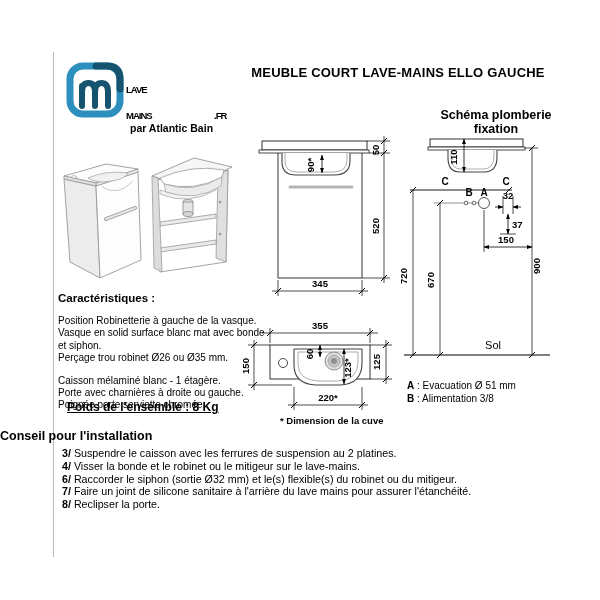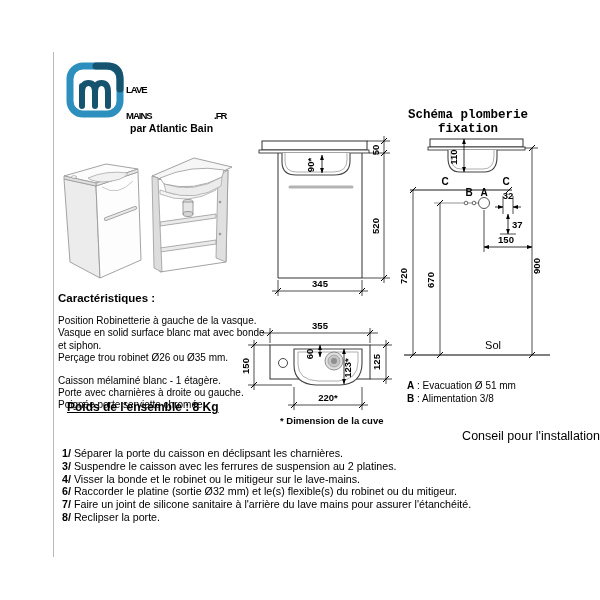--- a/index.html
+++ b/index.html
@@ -8,21 +8,21 @@
   .abs{position:absolute;}
   .page-edge{width:1px;background:#b9b9b9;}
   .doc-title{font-weight:bold;font-size:13px;letter-spacing:.2px;text-align:center;}
   .schema-heading{font-weight:bold;font-size:12.5px;line-height:14px;text-align:center;white-space:pre-line;}
   .char-title{font-weight:bold;font-size:11.5px;margin-bottom:11px;}
   .char-block{font-size:10px;line-height:12.4px;white-space:pre-line;}
   .char-gap{height:10px;}
   .weight{font-weight:bold;font-size:12px;}
   .legend{font-size:10px;line-height:12.6px;}
   .legend b{font-weight:bold;}
-  .install-title{font-weight:normal;font-size:12.5px;text-align:right;}
+  .install-title{font-weight:bold;font-size:12.5px;text-align:left;}
   .steps{font-size:10.7px;line-height:12.8px;}
   .steps .step b{font-weight:bold;}
   svg text{font-family:"Liberation Sans",sans-serif;fill:#000;font-size:9.5px;font-weight:bold;}
   svg .sol{font-weight:normal;font-size:11px;}
   svg .abc{font-size:10px;}
   svg .note{font-size:9.5px;}
   svg .lg-word{font-weight:bold;letter-spacing:-1px;}
   svg .lg-tag{font-size:10.5px;font-weight:bold;letter-spacing:0;}
 </style>
 </head>
@@ -37,22 +37,23 @@
       <rect x="8" y="10" width="50" height="48" rx="13" fill="none" stroke="#2d8fbd" stroke-width="7"></rect>
       <path d="M34,10 H45 Q58,10 58,23 V33" fill="none" stroke="#16536e" stroke-width="7" stroke-linecap="round"></path>
       <path d="M20,50 L20,30 M20,36 Q20,27 26.5,27 Q33,27 33,36 L33,50 M33,36 Q33,27 39.5,27 Q46,27 46,36 L46,50" fill="none" stroke="#16536e" stroke-width="6" stroke-linecap="round" stroke-linejoin="round"></path>
     </g>
     <text class="lg-word" x="64" y="37" font-size="29" fill="#16536e">LAVE</text>
     <text class="lg-word" x="64" y="63" font-size="29" fill="#16536e">MAINS</text>
     <text class="lg-word" x="152" y="63" font-size="15" fill="#16536e">.FR</text>
     <text class="lg-tag" x="68" y="76" fill="#2d8fbd">par Atlantic Bain</text>
   </svg>
 
-
-  <div class="abs schema-heading" style="left:392px;top:108px;width:152px;font-family:Liberation Mono, monospace;">Schéma plomberie
+  <div class="abs doc-title" style="left:228px;top:65px;width:340px;">MEUBLE COURT LAVE-MAINS ELLO GAUCHE</div>
+
+  <div class="abs schema-heading" style="left:420px;top:108px;width:152px;">Schéma plomberie
 fixation</div>
 
   <svg class="abs" style="left:56px;top:148px;" width="182" height="146" viewBox="0 0 182 146">
     <g transform="translate(2,8)">
       <polygon points="6,23 38,30 42,122 12,106" fill="#ececec" stroke="#999" stroke-width="0.9"></polygon>
       <polygon points="38,30 80,16 83,104 42,122" fill="#fdfdfd" stroke="#999" stroke-width="0.9"></polygon>
       <polygon points="6,20 48,8 80,13 38,27" fill="#fcfcfc" stroke="#999" stroke-width="0.9"></polygon>
       <polygon points="38,27 80,13 80,16 38,30" fill="#e9e9e9" stroke="#999" stroke-width="0.8"></polygon>
       <polygon points="6,20 38,27 38,30 6,23" fill="#e0e0e0" stroke="#999" stroke-width="0.8"></polygon>
       <path d="M30,22 Q48,14 70,17 Q66,25 44,26 Q33,25 30,22" fill="#f1f1f1" stroke="#aaa" stroke-width="0.8"></path>
@@ -229,21 +230,20 @@
   </div>
   <div class="abs weight" style="left:67px;top:400px;text-decoration:underline;">Poids de l'ensemble : 8 Kg</div>
 
   <div class="abs legend" style="left:407px;top:380px;width:165px;">
     <div><b>A</b> <span>: Evacuation Ø 51 mm</span></div>
     <div><b>B</b> <span>: Alimentation 3/8</span></div>
   </div>
 
   <div class="abs install-title" style="left:0;top:429px;width:600px;">Conseil pour l'installation</div>
   <div class="abs steps" style="left:62px;top:447px;width:500px;">
-    <div class="step"><b>1/</b> <span>Séparer la porte du caisson en déclipsant les charnières.</span></div>
     <div class="step"><b>3/</b> <span>Suspendre le caisson avec les ferrures de suspension au 2 platines.</span></div>
     <div class="step"><b>4/</b> <span>Visser la bonde et le robinet ou le mitigeur sur le lave-mains.</span></div>
-    <div class="step"><b>6/</b> <span>Raccorder le platine (sortie Ø32 mm) et le(s) flexible(s) du robinet ou du mitigeur.</span></div>
+    <div class="step"><b>6/</b> <span>Raccorder le siphon (sortie Ø32 mm) et le(s) flexible(s) du robinet ou du mitigeur.</span></div>
     <div class="step"><b>7/</b> <span>Faire un joint de silicone sanitaire à l'arrière du lave mains pour assurer l'étanchéité.</span></div>
     <div class="step"><b>8/</b> <span>Reclipser la porte.</span></div>
   </div>
 
 </div>
 
 </body></html>

